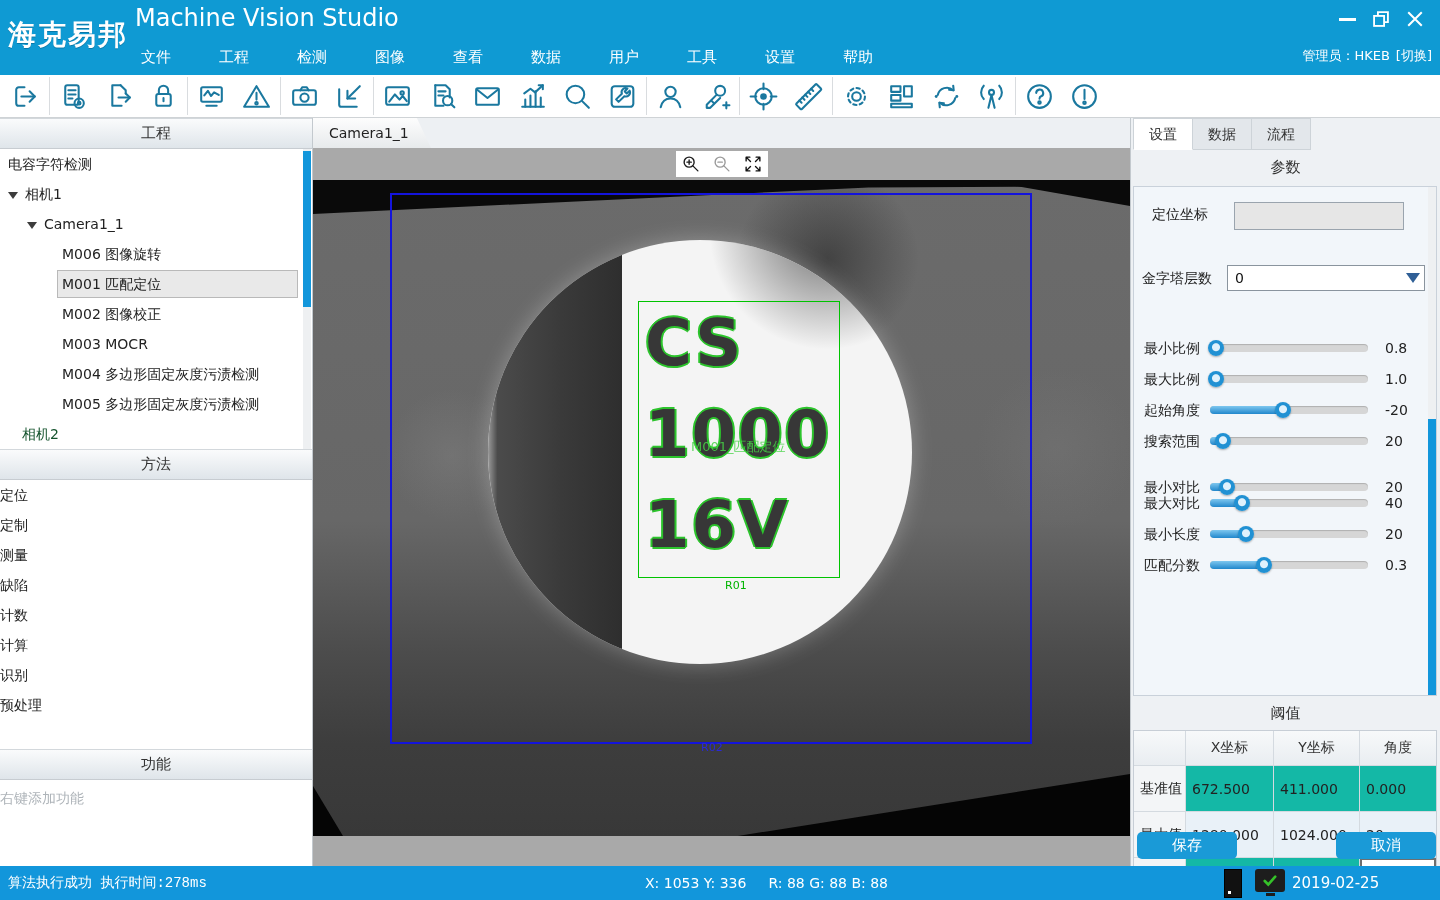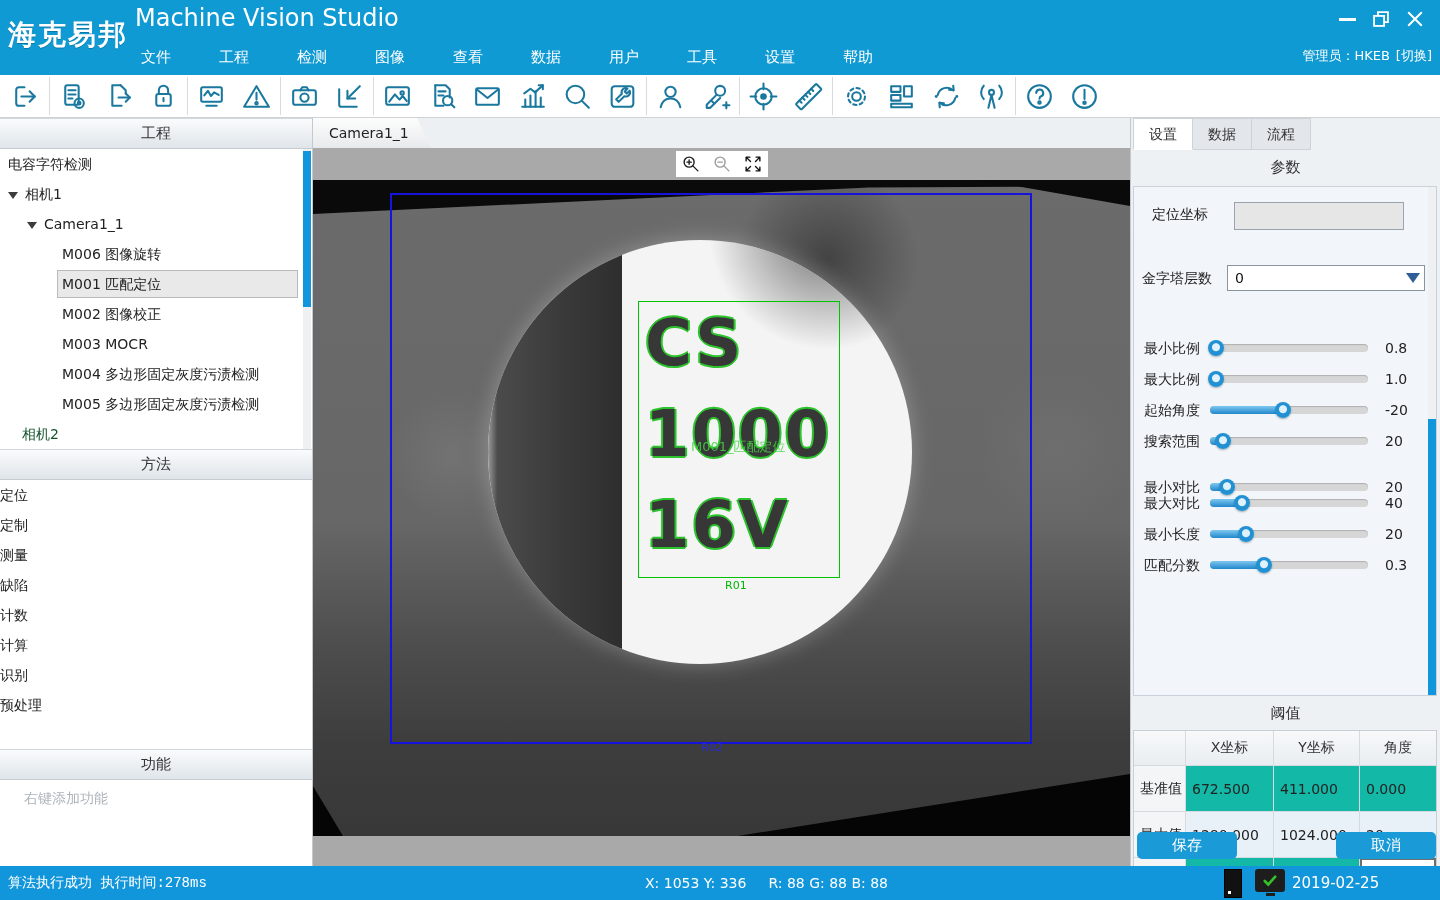--- a/index.html
+++ b/index.html
@@ -40,21 +40,21 @@
             border-top:7px solid #3c3c3c;vertical-align:middle;margin-right:7px;}
   .arr1{margin-left:8px;} .arr2{margin-left:27px;}
   .trow.sel .selbox{position:absolute;left:57px;right:14px;top:1px;bottom:1px;background:#e9e9e9;border:1px solid #b9b9b9;z-index:0;}
   .trow.sel span{position:relative;z-index:1;}
   .trow.dim{color:#14532d;}
   .vscroll{position:absolute;top:0;width:8px;background:#eef0f2;}
   .vthumb{position:absolute;left:0;width:8px;background:#1296db;}
   .mlist{background:#fff;height:269px;}
   .mrow{height:30px;line-height:30px;font-size:14px;color:#222;padding-left:0;}
   .funcarea{height:95px;background:#fff;}
-  .placeholder{padding:10px 0 0 24px;font-size:14px;color:#aeb4b9;}
+  .placeholder{padding:10px 0 0 0;font-size:14px;color:#aeb4b9;}
 
   
   .center{position:absolute;left:313px;top:118px;width:817px;height:748px;background:#edf0f3;}
   .tabbar{position:absolute;left:0;top:0;width:817px;height:30px;background:#edf0f3;}
   .vtab{position:absolute;left:0;top:0;height:30px;width:118px;line-height:30px;padding-left:16px;box-sizing:border-box;
         font-size:14px;color:#222;background:linear-gradient(180deg,#fdfdfd,#e7eaec);
         clip-path:polygon(0 0,88% 0,100% 100%,0 100%);}
   .vtoolbar{position:absolute;left:0;top:30px;width:817px;height:32px;background:#a9a9a9;}
   .vtools{position:absolute;left:363px;top:3px;width:92px;height:26px;background:#fff;display:flex;align-items:center;justify-content:space-around;}
   .vtools svg{width:20px;height:20px;fill:none;stroke-width:2.2;stroke-linecap:round;}

